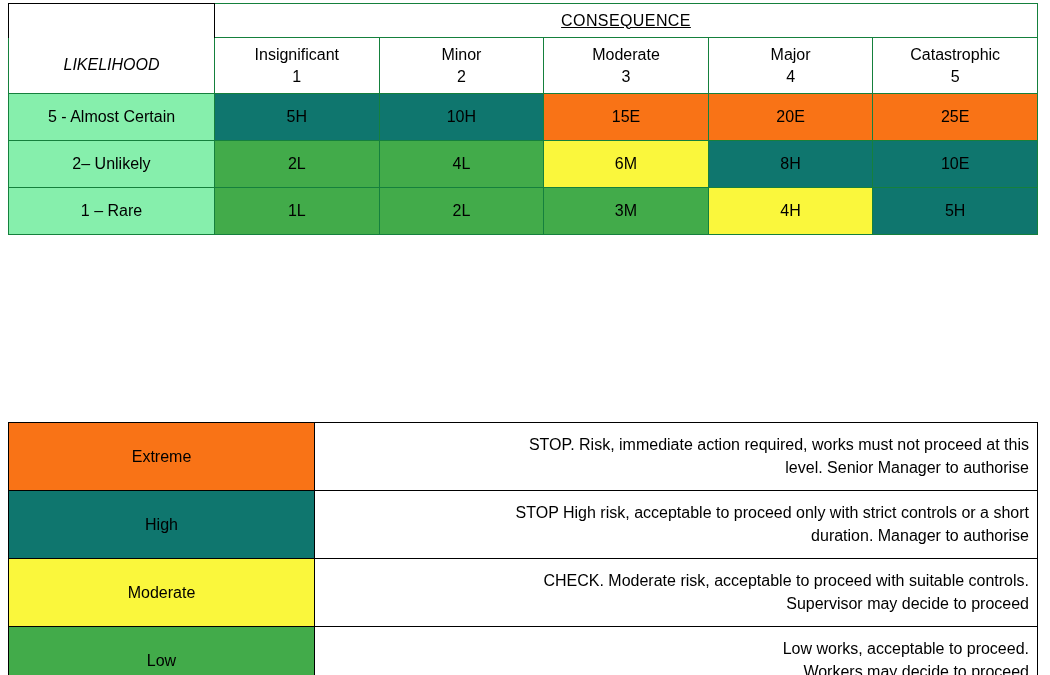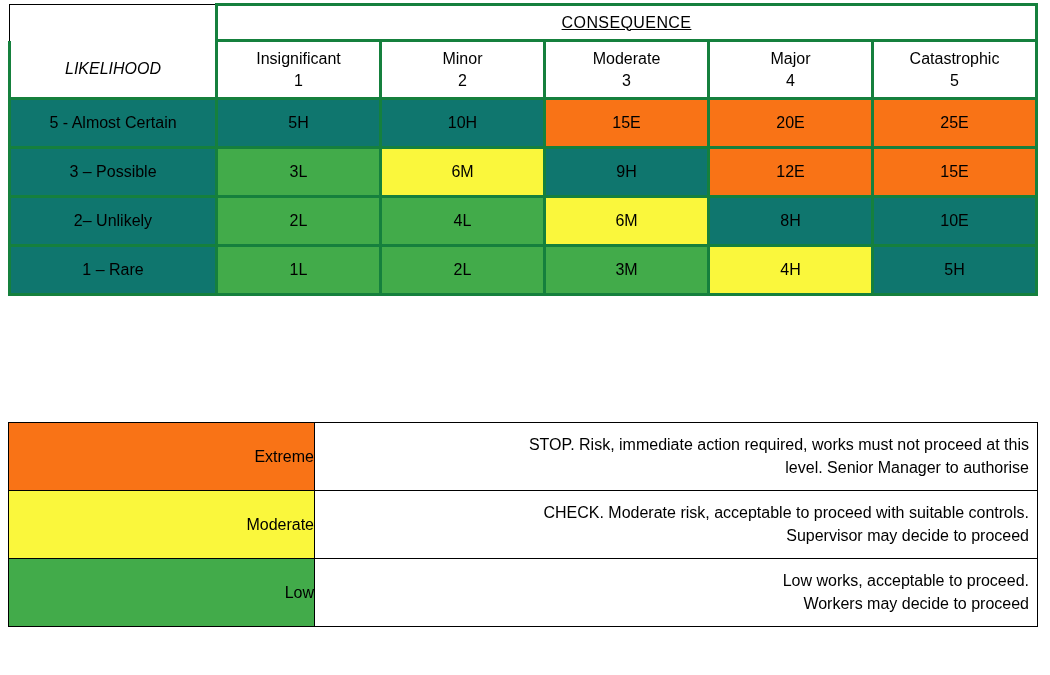--- a/index.html
+++ b/index.html
@@ -23,21 +23,21 @@
   
   .matrix {
     position: absolute;
     left: 8px;
     top: 3px;
     width: 1030px;
     border-collapse: collapse;
     table-layout: fixed;
   }
   .matrix td, .matrix th {
-    border: 3px solid #15803d;
+    border: 1px solid #15803d;
     font-weight: normal;
     font-size: 16px;
     text-align: center;
     vertical-align: middle;
     padding: 0;
   }
   .corner-cell {
     width: 205px;
     height: 33px;
     border-top: 1px solid #000 !important;
@@ -65,21 +65,21 @@
   .conseq-col {
     height: 55px;
     line-height: 1.35;
     font-size: 16px;
   }
   .row-label {
     text-align: left;
     padding-left: 7px;
     height: 46px;
     font-size: 16px;
-    background: #0f766e;
+    background: #86efac;
     margin-left: 10px;
   }
   .score {
     height: 46px;
     font-size: 15px;
   }
 
   .c-extreme  { background: #f97316; }
   .c-high     { background: #0f766e; }
   .c-moderate { background: #faf73c; }
@@ -95,21 +95,21 @@
     table-layout: fixed;
   }
   .legend td {
     border: 1px solid #000000;
     font-size: 16px;
     vertical-align: middle;
     padding: 0;
   }
   .legend .lv {
     width: 305px;
-    text-align: right;
+    text-align: center;
     height: 58px;
   }
   .legend .desc {
     text-align: right;
     padding: 4px 8px 5px 10px;
     line-height: 1.45;
     height: 58px;
   }
 </style>
 </head>
@@ -151,28 +151,20 @@
 
       <tr>
         <td class="row-label">5 - Almost Certain</td>
         <td class="score c-high">5H</td>
         <td class="score c-high">10H</td>
         <td class="score c-extreme">15E</td>
         <td class="score c-extreme">20E</td>
         <td class="score c-extreme">25E</td>
       </tr>
       <tr>
-        <td class="row-label">3 – Possible</td>
-        <td class="score c-low">3L</td>
-        <td class="score c-moderate">6M</td>
-        <td class="score c-high">9H</td>
-        <td class="score c-extreme">12E</td>
-        <td class="score c-extreme">15E</td>
-      </tr>
-      <tr>
         <td class="row-label">2– Unlikely</td>
         <td class="score c-low">2L</td>
         <td class="score c-low">4L</td>
         <td class="score c-moderate">6M</td>
         <td class="score c-high">8H</td>
         <td class="score c-high">10E</td>
       </tr>
       <tr>
         <td class="row-label">1 – Rare</td>
         <td class="score c-low">1L</td>
@@ -187,20 +179,27 @@
   <table class="legend">
     <tbody>
       <tr>
         <td class="lv c-extreme">Extreme</td>
         <td class="desc">
           <div>STOP. Risk, immediate action required, works must not proceed at this</div>
           <div>level. Senior Manager to authorise</div>
         </td>
       </tr>
       <tr>
+        <td class="lv c-high">High</td>
+        <td class="desc">
+          <div>STOP High risk, acceptable to proceed only with strict controls or a short</div>
+          <div>duration. Manager to authorise</div>
+        </td>
+      </tr>
+      <tr>
         <td class="lv c-moderate">Moderate</td>
         <td class="desc">
           <div>CHECK. Moderate risk, acceptable to proceed with suitable controls.</div>
           <div>Supervisor may decide to proceed</div>
         </td>
       </tr>
       <tr>
         <td class="lv c-low">Low</td>
         <td class="desc">
           <div>Low works, acceptable to proceed.</div>

